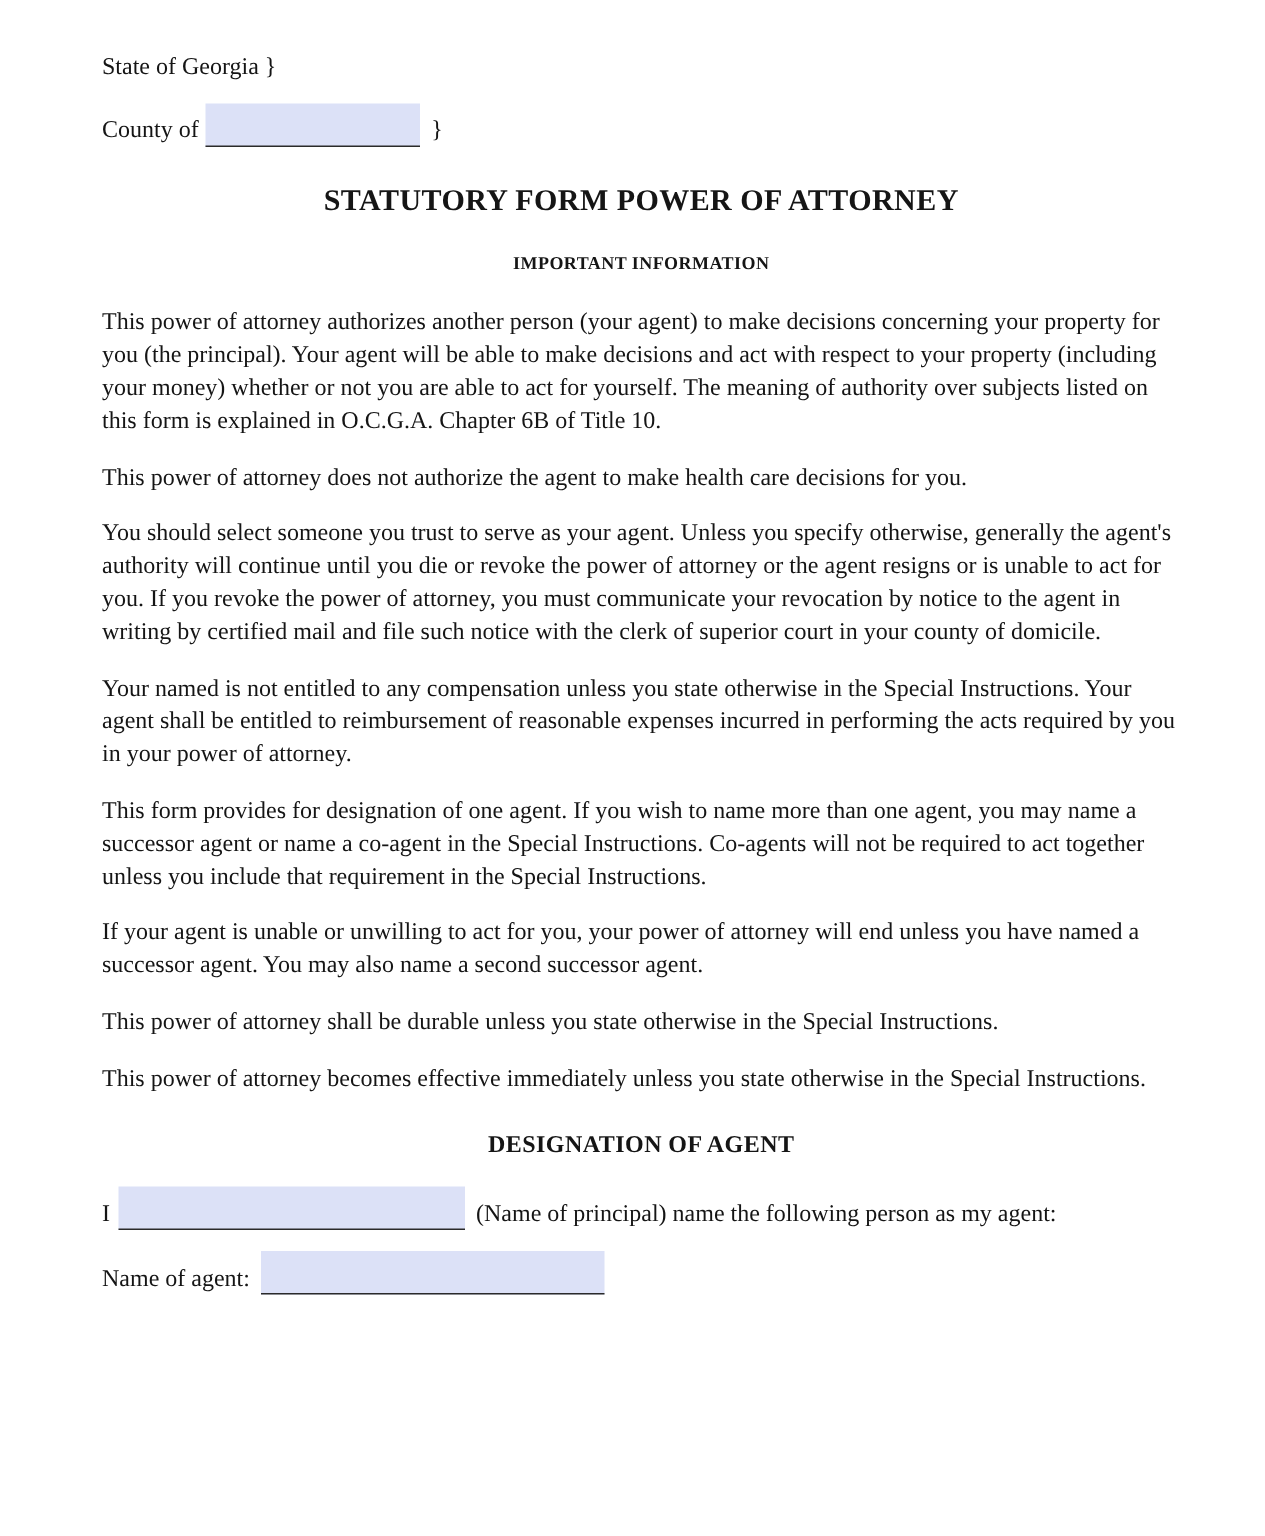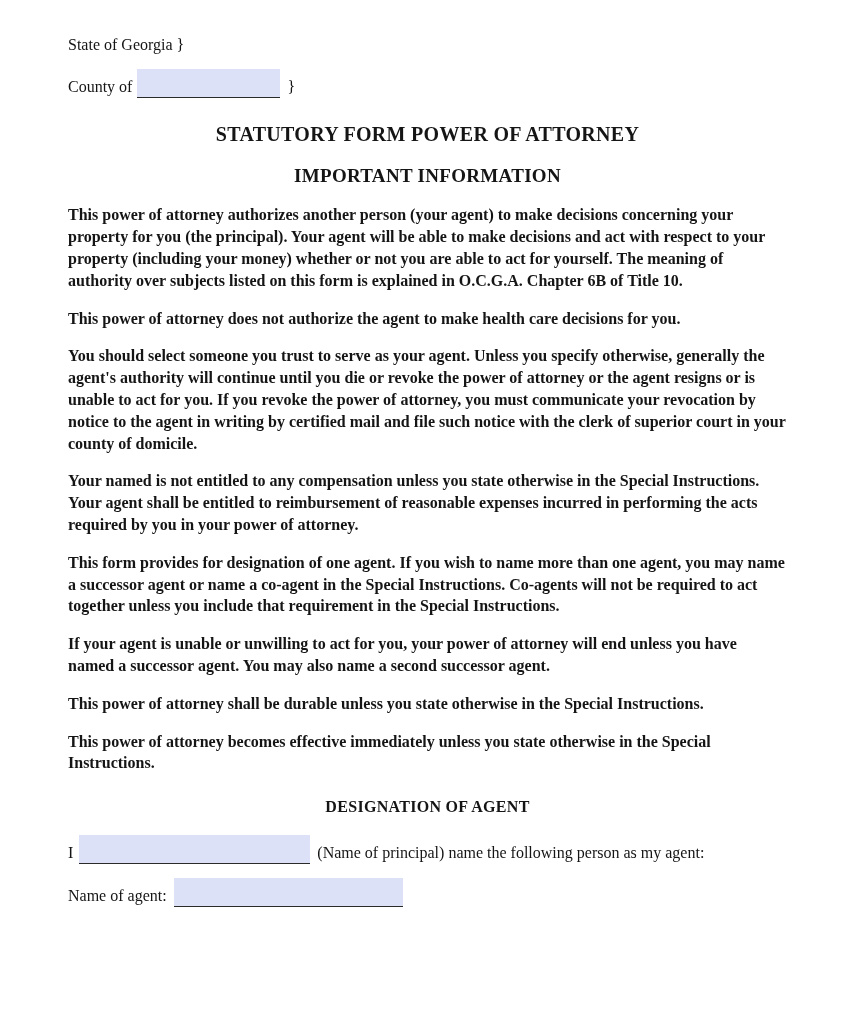--- a/index.html
+++ b/index.html
@@ -18,21 +18,20 @@
   }
   .doc {
     box-sizing: border-box;
     width: 843px;
     height: 1024px;
     padding: 34px 56px 0 68px;
   }
   p.body-par {
     margin: 0 0 16px 0;
     text-align: left;
-    font-weight: bold;
   }
   .h-center {
     text-align: center;
     font-weight: bold;
     letter-spacing: 0.3px;
   }
   .h-title   { margin: 26px 0 0 0; }
   .h-info    { margin: 19px 0 18px 0; }
   .h-desig   { margin: 22px 0 0 0; }
   .state-line { margin: 0; }
@@ -82,21 +81,21 @@
   <p class="state-line">State of Georgia }</p>
 
   <div class="county-row">
     <span class="inline-label">County of</span>
     <input type="text" class="fill-field county-field" value="" style="">
     <span class="inline-label">}</span>
   </div>
 
   <h1 class="h-center h-title" style="font-size:20px;">STATUTORY FORM POWER OF ATTORNEY</h1>
 
-  <h2 class="h-center h-info" style="font-size:19px;">IMPORTANT INFORMATION</h2>
+  <h2 class="h-center h-info" style="font-size:12px;">IMPORTANT INFORMATION</h2>
 
   <p class="body-par">This power of attorney authorizes another person (your agent) to make decisions concerning your property for you (the principal). Your agent will be able to make decisions and act with respect to your property (including your money) whether or not you are able to act for yourself. The meaning of authority over subjects listed on this form is explained in O.C.G.A. Chapter 6B of Title 10.</p>
   <p class="body-par">This power of attorney does not authorize the agent to make health care decisions for you.</p>
   <p class="body-par">You should select someone you trust to serve as your agent. Unless you specify otherwise, generally the agent's authority will continue until you die or revoke the power of attorney or the agent resigns or is unable to act for you. If you revoke the power of attorney, you must communicate your revocation by notice to the agent in writing by certified mail and file such notice with the clerk of superior court in your county of domicile.</p>
   <p class="body-par">Your named is not entitled to any compensation unless you state otherwise in the Special Instructions. Your agent shall be entitled to reimbursement of reasonable expenses incurred in performing the acts required by you in your power of attorney.</p>
   <p class="body-par">This form provides for designation of one agent. If you wish to name more than one agent, you may name a successor agent or name a co-agent in the Special Instructions. Co-agents will not be required to act together unless you include that requirement in the Special Instructions.</p>
   <p class="body-par">If your agent is unable or unwilling to act for you, your power of attorney will end unless you have named a successor agent. You may also name a second successor agent.</p>
   <p class="body-par">This power of attorney shall be durable unless you state otherwise in the Special Instructions.</p>
   <p class="body-par">This power of attorney becomes effective immediately unless you state otherwise in the Special Instructions.</p>
 

